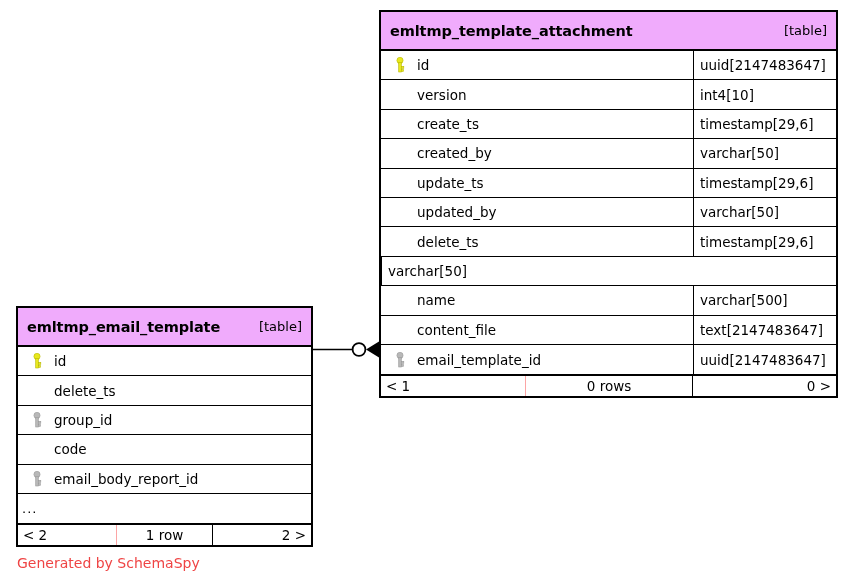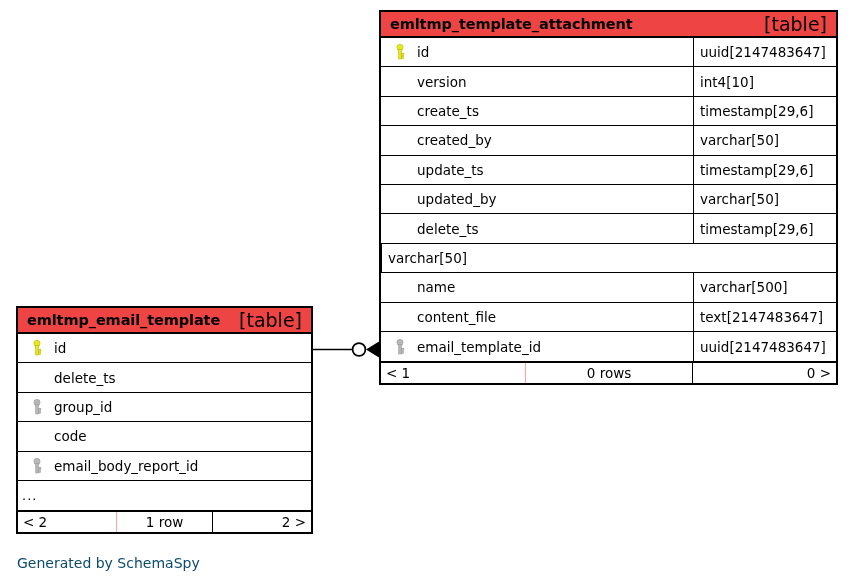--- a/index.html
+++ b/index.html
@@ -28,34 +28,34 @@
     border: 2px solid #000000;
     box-sizing: border-box;
     font-size: 13.5px;
     color: #000000;
   }
 
   .entity-header {
     display: flex;
     align-items: center;
     justify-content: space-between;
-    background: #ef4444;
+    background: #f0abfc;
     border-bottom: 2px solid #000000;
     box-sizing: border-box;
     padding: 0 9px;
-    height: 26px;
+    height: 39px;
   }
   .entity-title {
     font-weight: bold;
     font-size: 14.5px;
     letter-spacing: -0.1px;
     white-space: nowrap;
   }
   .entity-kind {
-    font-size: 19px;
+    font-size: 13px;
     font-weight: normal;
     white-space: nowrap;
   }
 
   .rows {
     display: flex;
     flex-direction: column;
   }
 
   .row {
@@ -161,21 +161,21 @@
     width: 860px; height: 585px;
     pointer-events: none;
   }
 
   
   #generated-by {
     position: absolute;
     left: 17px;
     top: 555px;
     font-size: 14px;
-    color: #0c4a6e;
+    color: #ef4444;
     white-space: nowrap;
   }
 </style>
 </head>
 <body>
 
 <div id="canvas">
 
   <div class="entity" id="entity-email-template">
 

